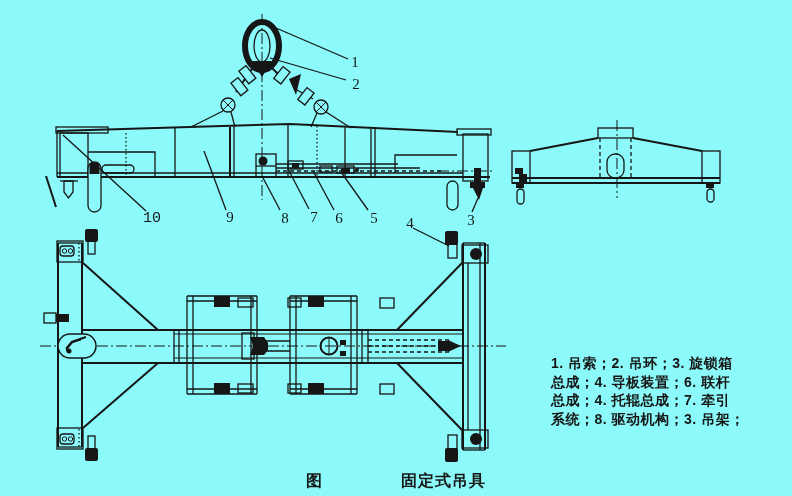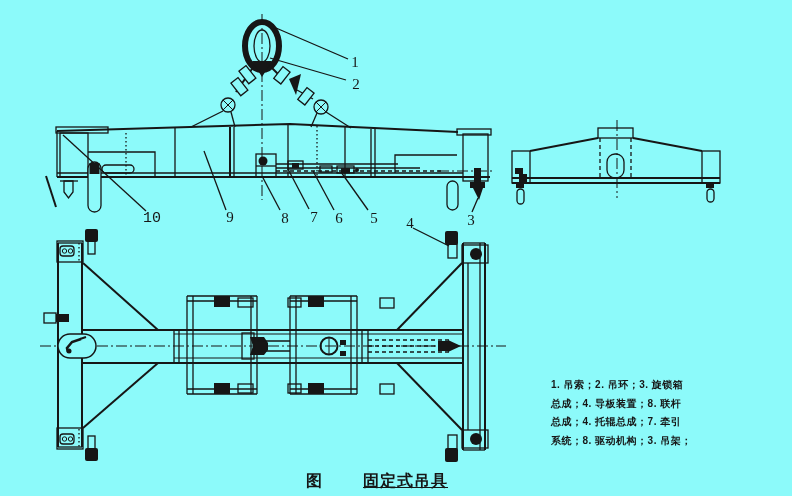--- a/index.html
+++ b/index.html
@@ -21,27 +21,27 @@
   svg .ring { stroke-width:6; }
   svg .dash { stroke-dasharray:4 3; }
   svg .dot  { stroke-dasharray:1.5 2.5; }
   svg .cdash{ stroke-dasharray:11 3 2 3; stroke-width:1; }
   .callout {
     position:absolute; transform:translate(-50%,-50%);
     font-family:"Liberation Serif", serif;
     font-size:15px; color:var(--ink); white-space:nowrap;
   }
   .legend {
-    position:absolute; left:551px; top:376px; width:236px;
-    font-size:10px; line-height:18.6px; font-weight:bold;
+    position:absolute; left:551px; top:354px; width:236px;
+    font-size:14px; line-height:18.6px; font-weight:bold;
     letter-spacing:0.5px; white-space:nowrap;
   }
   .caption { position:absolute; top:471px; font-size:16px; font-weight:bold; white-space:nowrap; }
   .caption.prefix { left:306px; }
-  .caption.title  { left:363px; letter-spacing:1px;text-decoration:underline; }
+  .caption.title  { left:401px; letter-spacing:1px; }
 </style>
 </head>
 <body style="background: rgb(140, 250, 250);">
 
 <div id="stage">
 
 <svg width="792" height="496" viewBox="0 0 792 496">
 
   <g>
 
@@ -294,21 +294,21 @@
   <div class="callout" style="left: 410px; top: 223px;">4</div>
   <div class="callout" style="left: 374px; top: 218px;">5</div>
   <div class="callout" style="left: 339px; top: 218px;">6</div>
   <div class="callout" style="left: 314px; top: 217px;">7</div>
   <div class="callout" style="left: 285px; top: 218px;">8</div>
   <div class="callout" style="left: 230px; top: 217px;">9</div>
   <div class="callout" style="left: 152px; top: 218px; font-family: Liberation Mono, monospace;">10</div>
 
   <div class="legend">
     <div>1. 吊索；2. 吊环；3. 旋锁箱</div>
-    <div>总成；4. 导板装置；8. 联杆</div>
+    <div>总成；4. 导板装置；6. 联杆</div>
     <div>总成；4. 托辊总成；7. 牵引</div>
     <div>系统；8. 驱动机构；3. 吊架；</div>
   </div>
 
   <div class="caption prefix">图</div>
   <div class="caption title">固定式吊具</div>
 
 </div>
 
 </body></html>

